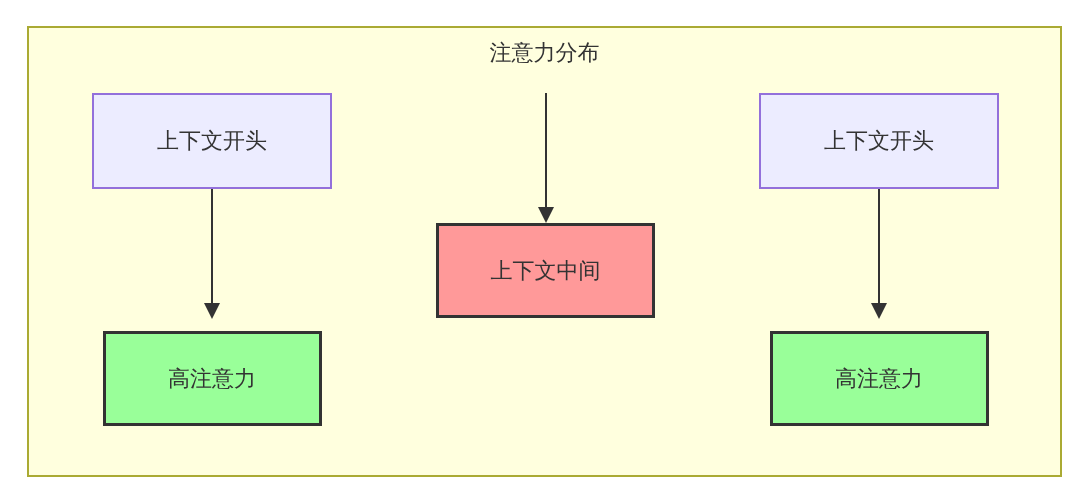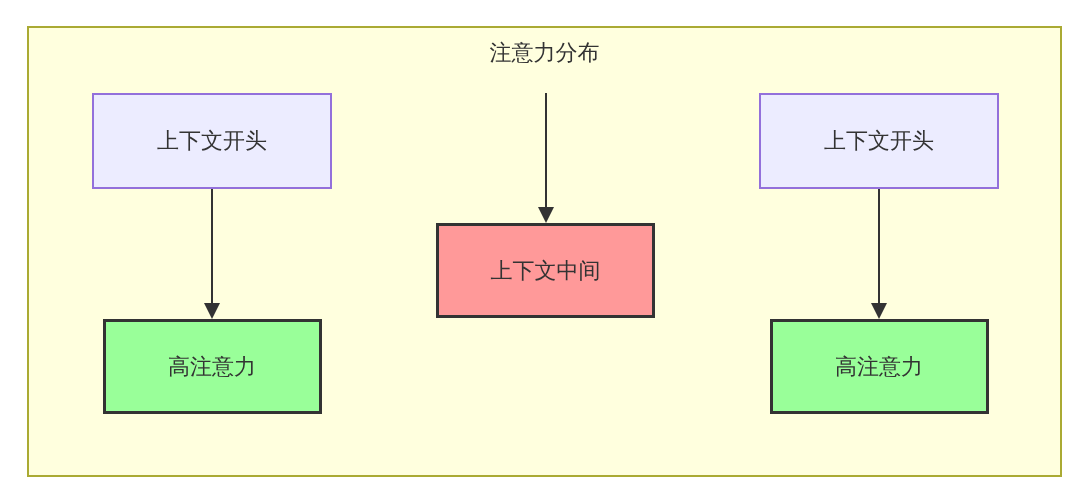--- a/index.html
+++ b/index.html
@@ -59,21 +59,21 @@
     width: 240px;
     height: 96px;
     background: var(--source-bg, #ECECFF);
     border: 2px solid var(--source-border, #9370DB);
   }
   .node-target {
     width: 219px;
     height: 95px;
     border: 3px solid var(--target-border, #333333);
   }
-  .node-high { background: var(--high-bg, #99ff99); }
+  .node-high { background: var(--high-bg, #99ff99); margin-top: 12px; }
   .node-low  { background: var(--low-bg,  #ff9999); }
   .arrow {
     display: block;
     width: 18px;
     height: 130px;
   }
 </style>
 </head>
 <body>
 

